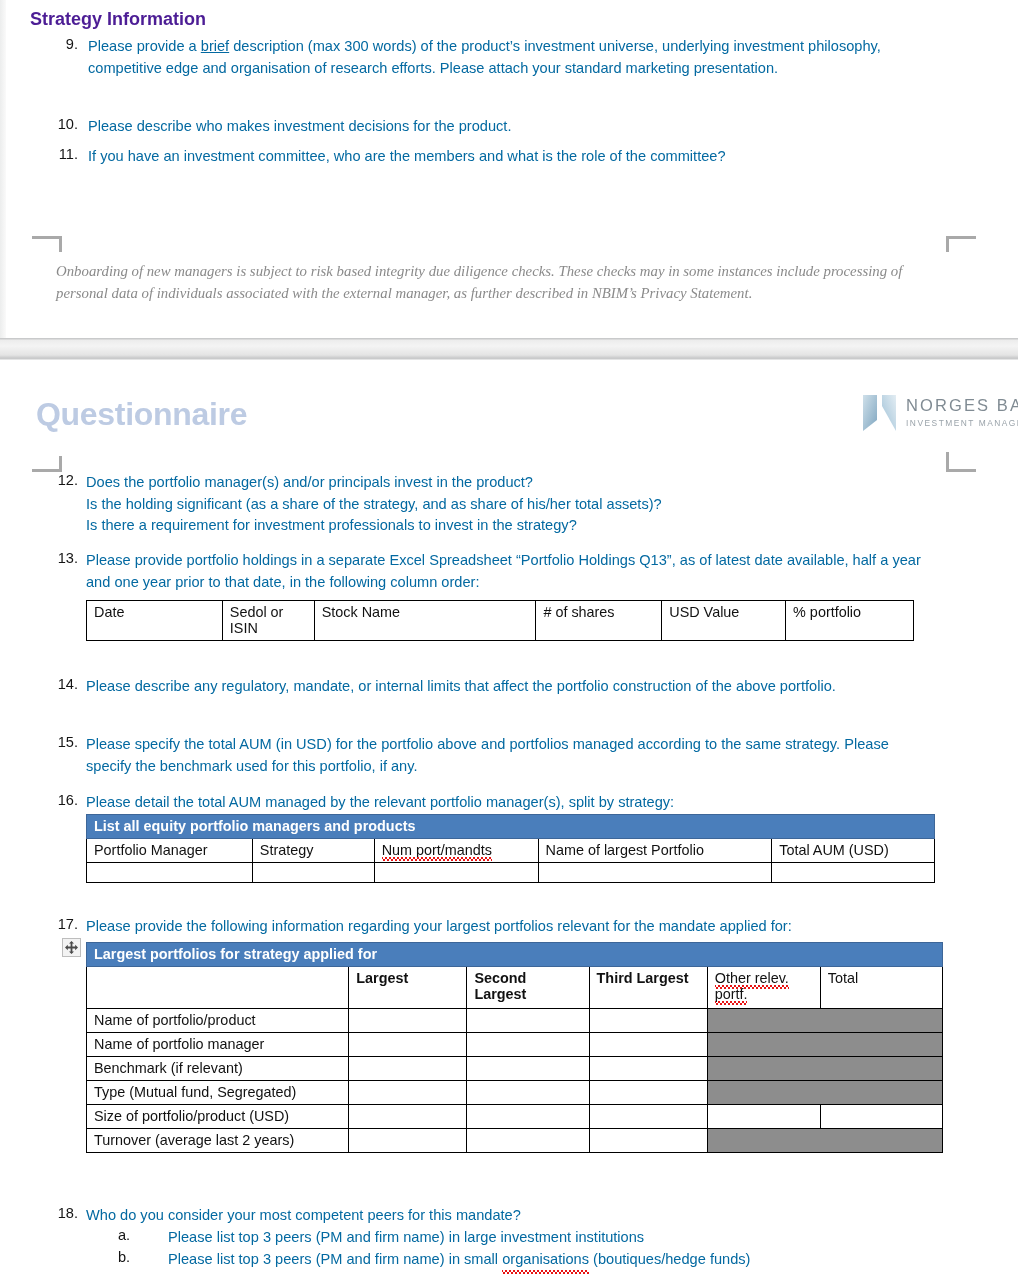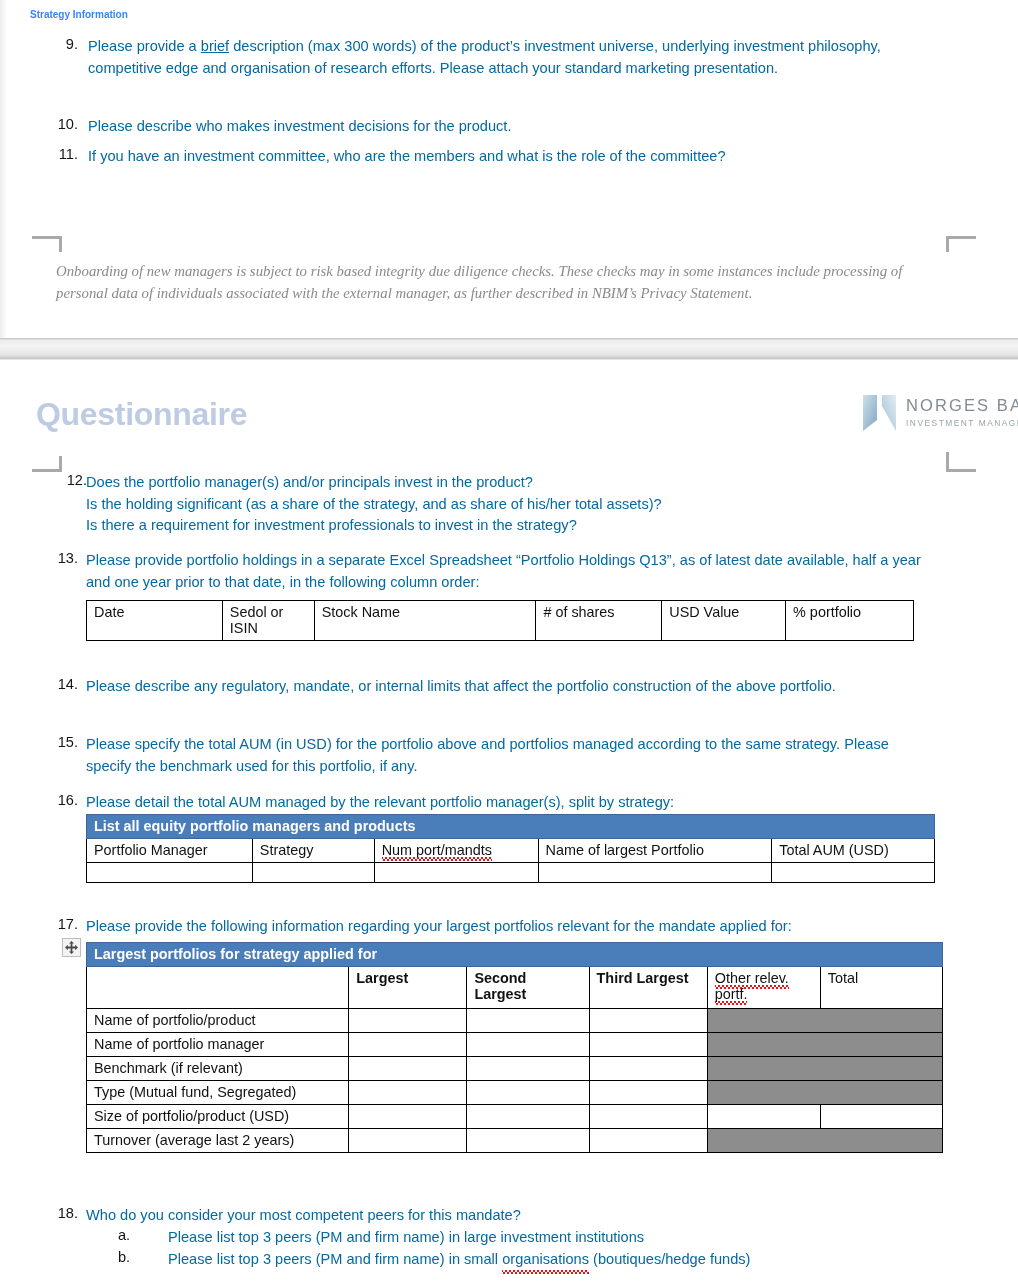--- a/index.html
+++ b/index.html
@@ -10,21 +10,21 @@
     font-family: "Liberation Sans", sans-serif;
     overflow: hidden;
     position: relative;
   }
 
   
   #page1 { position: absolute; left: 0; top: 0; width: 1018px; height: 338px; background: #fff; }
   #page1-edge { position: absolute; left: 0; top: 0; width: 6px; height: 338px;
                 background: linear-gradient(to right,#eceded,#fafafa); }
 
-  .sec-head { position: absolute; font-weight: bold; font-size: 10px; color: #3b82f6; }
+  .sec-head { position: absolute; font-weight: bold; font-size: 18px; color: #4c1d95; }
   .qnum  { position: absolute; font-size: 14.6px; color: #141414; text-align: right; }
   .qbody { position: absolute; font-size: 14.6px; color: #0369a1; line-height: 1.48; }
   .u { text-decoration: underline; }
 
   
   #pagebreak { position: absolute; left: 0; top: 338px; width: 1018px; height: 22px;
                background: linear-gradient(to bottom,#c9cacb 0px,#c9cacb 1px,#ececec 2px,
                            #f4f4f4 8px,#e4e4e4 17px,#c9cacb 20px,#c9cacb 21px,#ffffff 22px); }
 
   
@@ -141,21 +141,21 @@
 
   <div class="cmark" style="left:32px; top:96px; width:30px; height:16px;">
     <i style="left:0; top:13px; width:30px; height:3px;"></i>
     <i style="left:27px; top:0; width:3px; height:16px;"></i>
   </div>
   <div class="cmark" style="left:946px; top:92px; width:30px; height:20px;">
     <i style="left:0; top:17px; width:30px; height:3px;"></i>
     <i style="left:0; top:0; width:3px; height:20px;"></i>
   </div>
 
-  <div class="qnum" style="left:49px; top:112px; width:38px;">12.</div>
+  <div class="qnum" style="left:40px; top:112px; width:38px;">12.</div>
   <div class="qbody" style="left:86px; top:112px; width:860px;">
     <span class="sub">Does the portfolio manager(s) and/or principals invest in the product?</span>
     <span class="sub">Is the holding significant (as a share of the strategy, and as share of his/her total assets)?</span>
     <span class="sub">Is there a requirement for investment professionals to invest in the strategy?</span>
   </div>
 
   <div class="qnum" style="left:40px; top:190px; width:38px;">13.</div>
   <div class="qbody" style="left:86px; top:190px; width:860px;">Please provide portfolio holdings in a separate Excel Spreadsheet “Portfolio Holdings Q13”, as of latest date available, half a year and one year prior to that date, in the following column order:</div>
 
   <div id="movehandle">

